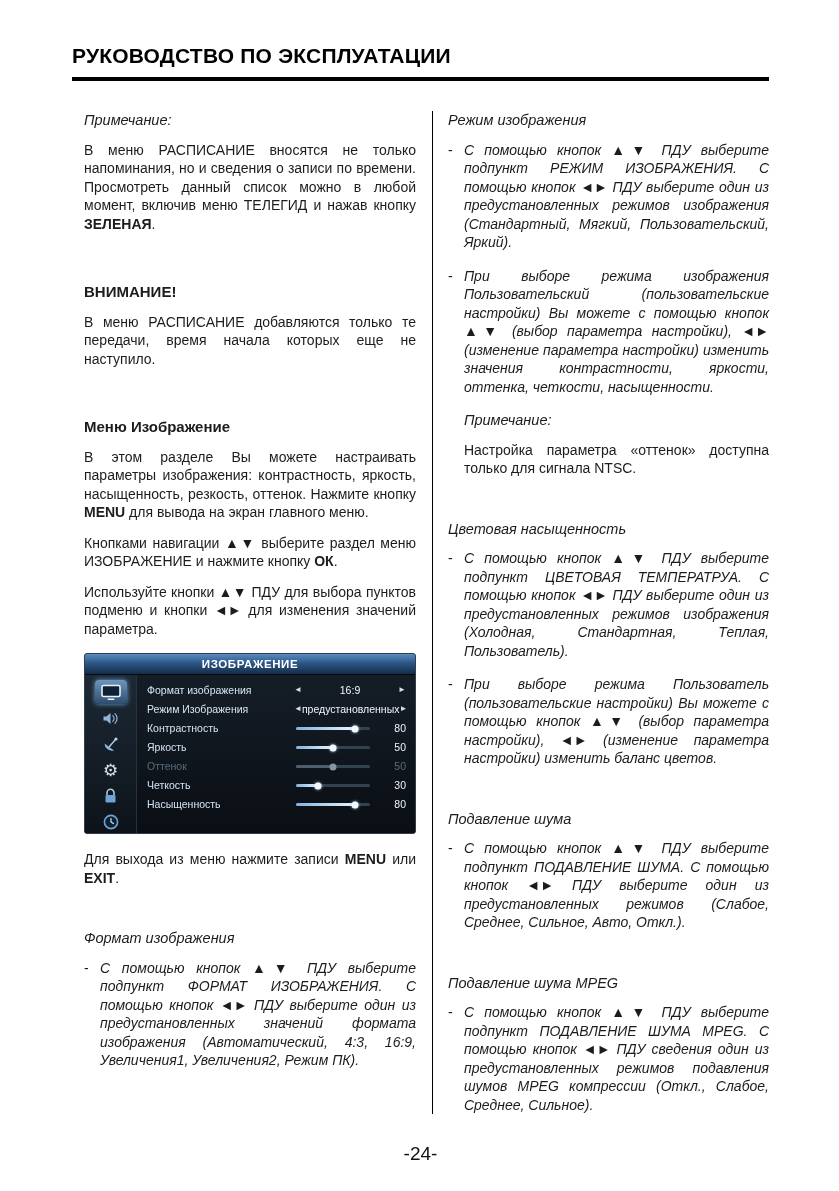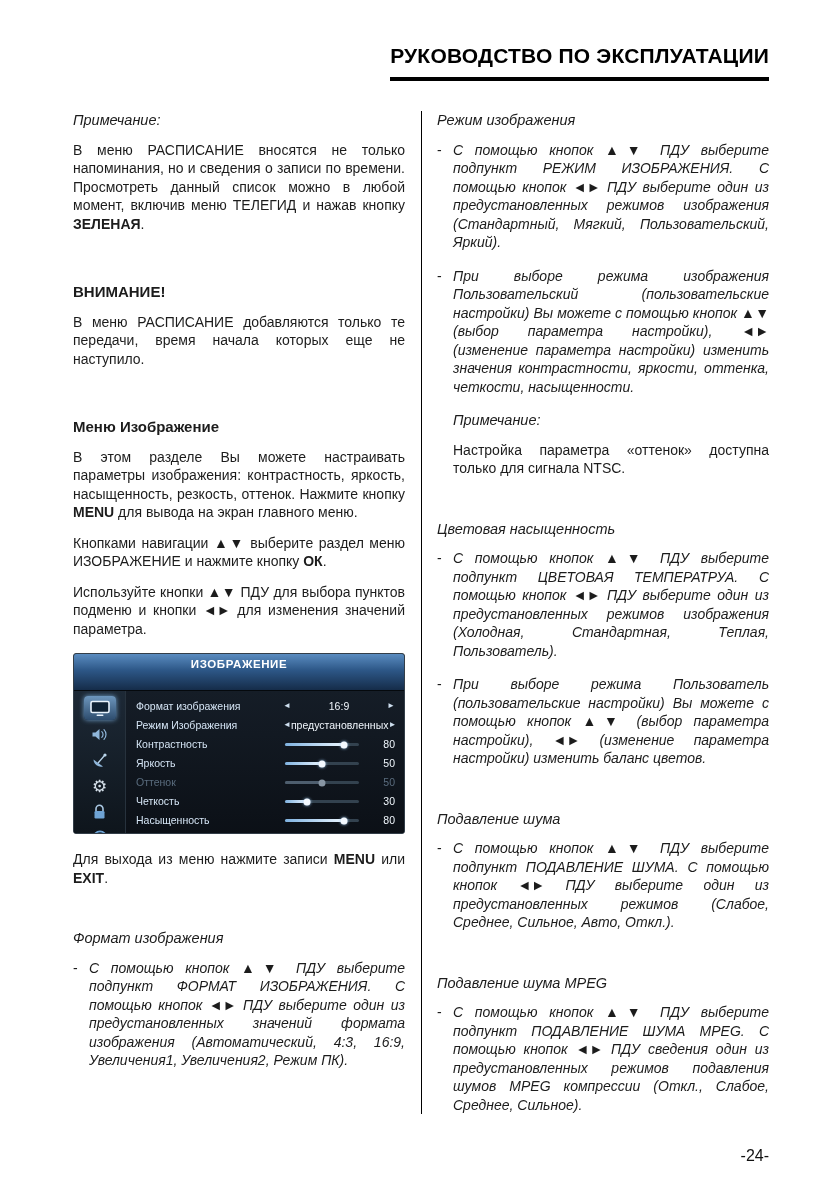--- a/index.html
+++ b/index.html
@@ -1,28 +1,28 @@
 <!DOCTYPE html>
 <html lang="ru"><head>
 <meta charset="utf-8">
 <style>
   * { margin:0; padding:0; box-sizing:border-box; }
   html, body { background:#ffffff; }
   body {
     width:839px; height:1191px; overflow:hidden; position:relative;
     font-family:"Liberation Sans", sans-serif; color:#1c1c1c;
   }
-  .page { position:absolute; inset:0; padding:44px 70px 0 72px; display:flex; flex-direction:column;align-items:flex-end; }
+  .page { position:absolute; inset:0; padding:44px 70px 0 72px; display:flex; flex-direction:column; }
 
   
   .doc-title { font-size:21px; font-weight:bold; letter-spacing:.2px; color:#000; }
   .doc-rule { height:4px; background:#000; margin-top:9px; }
 
   
-  .columns { display:flex; margin-top:30px; align-items:stretch; }
+  .columns { display:flex; margin-top:30px; align-items:stretch;margin-left:12px; }
   .col { width:332px; font-size:14px; line-height:18.5px; }
   .divider { width:1px; background:#000; margin-left:16px; margin-right:15px; }
 
   p.body { text-align:justify; }
   .h-italic { font-style:italic; font-size:14.5px; margin-bottom:11px; }
   .h-bold { font-weight:bold; font-size:15px; margin-bottom:11px; }
   .mb-xs { margin-bottom:12px; }
   .mb-sm { margin-bottom:15px; }
   .mb-md { margin-bottom:42px; }
   .mb-lg { margin-bottom:50px; }
@@ -32,21 +32,21 @@
   .bullet .marker { width:16px; flex:none; }
   .bullet .btext { flex:1; text-align:justify;font-style:italic; }
 
   
   .tv-menu {
     width:332px; height:181px; margin-bottom:16px;
     border:1px solid #333e48; border-radius:3px; overflow:hidden;
     display:flex; flex-direction:column; background:#0a0f15;
   }
   .tv-header {
-    height:37px; line-height:21px; flex:none; text-align:center;
+    height:21px; line-height:21px; flex:none; text-align:center;
     color:#fff; font-size:11.5px; font-weight:bold; letter-spacing:.6px;
     background:linear-gradient(180deg,#5a8cc0 0%, #2d5787 45%, #152c49 100%);
     border-bottom:1px solid #05090d;
   }
   .tv-body { flex:1; display:flex; background:linear-gradient(180deg,#151d27 0%, #0a0e14 100%); }
   .tv-sidebar {
     width:52px; flex:none; padding:5px 0; display:flex; flex-direction:column;
     gap:2px; align-items:center; border-right:1px solid #27323d;
     background:linear-gradient(180deg,#1d2936 0%, #0c1218 100%);
   }
@@ -71,21 +71,21 @@
   .tv-fill { position:absolute; left:0; top:0; bottom:0; border-radius:2px;
              background:linear-gradient(90deg,#7fb2e0,#eaf5ff); }
   .tv-thumb { position:absolute; top:50%; width:7px; height:7px; border-radius:50%;
               background:#f4f9ff; transform:translate(-50%,-50%); box-shadow:0 0 3px #9fc8ef; }
   .tv-row.dis .tv-fill { background:#4e5e6e; }
   .tv-row.dis .tv-thumb { background:#8795a3; box-shadow:none; }
   .tv-val { width:24px; flex:none; text-align:right; color:#eef5fb; }
   .tv-row.dis .tv-val { color:#5a6c7e; }
 
   
-  .footer { text-align:center; font-size:16px; color:#111; padding:24px 0 26px; margin-top:auto; }
+  .footer { text-align:center; font-size:19px; color:#111; padding:24px 0 26px; margin-top:auto; }
 </style>
 </head>
 <body>
 
 <div class="page">
 
   <header>
     <h1 class="doc-title">РУКОВОДСТВО ПО ЭКСПЛУАТАЦИИ</h1>
     <div class="doc-rule"></div>
   </header>

